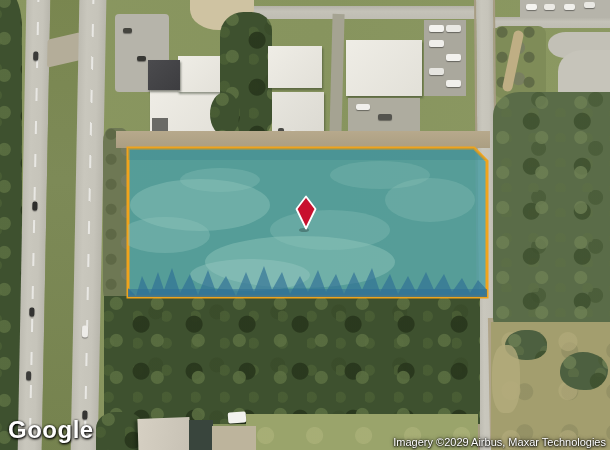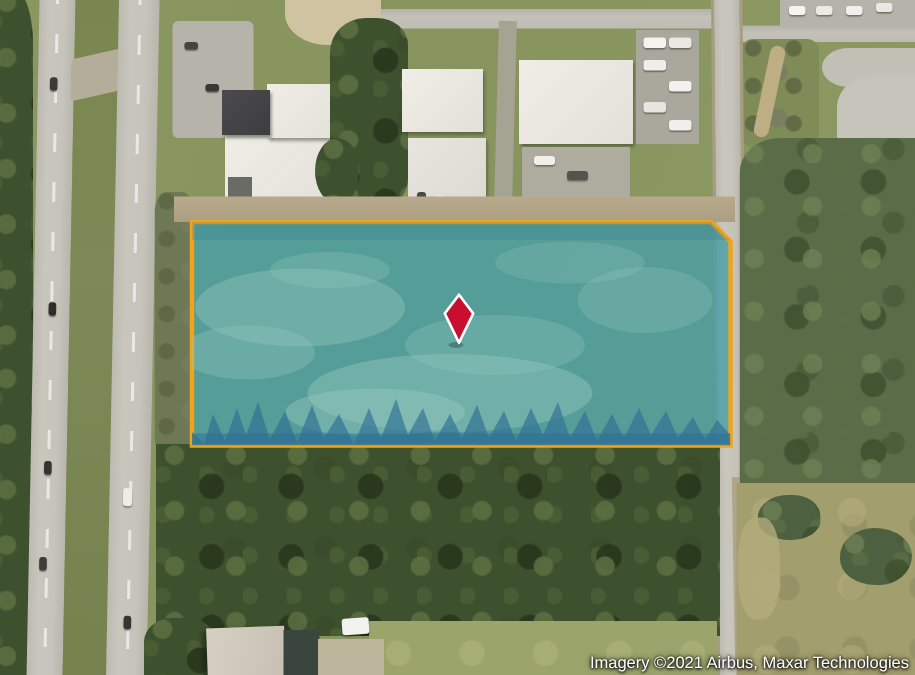--- a/index.html
+++ b/index.html
@@ -196,15 +196,16 @@
                L380,292 L390,274 L398,294 L408,276 L416,292 L426,272 L434,290 L444,274 L452,292 L462,278
                L470,293 L478,280 L487,290 L487,297 Z" fill="#2e6e95" opacity="0.65"></path>
     </g>
 
     <g>
       <ellipse cx="304" cy="230" rx="5" ry="2" fill="#000" opacity="0.25"></ellipse>
       <polygon points="306,196.5 315.5,209 306,228.5 296.5,209" stroke-width="1.8" stroke-linejoin="round" fill="#c8102e" stroke="#ffffff"></polygon>
     </g>
   </svg>
 
-  <div class="abs" id="attribution">Imagery ©2021 Airbus, Maxar Technologies</div>
+  <div class="abs" id="google-logo">Google</div>
+  <div class="abs" id="attribution">Imagery ©2029 Airbus, Maxar Technologies</div>
 
 </div>
 
 </body></html>

